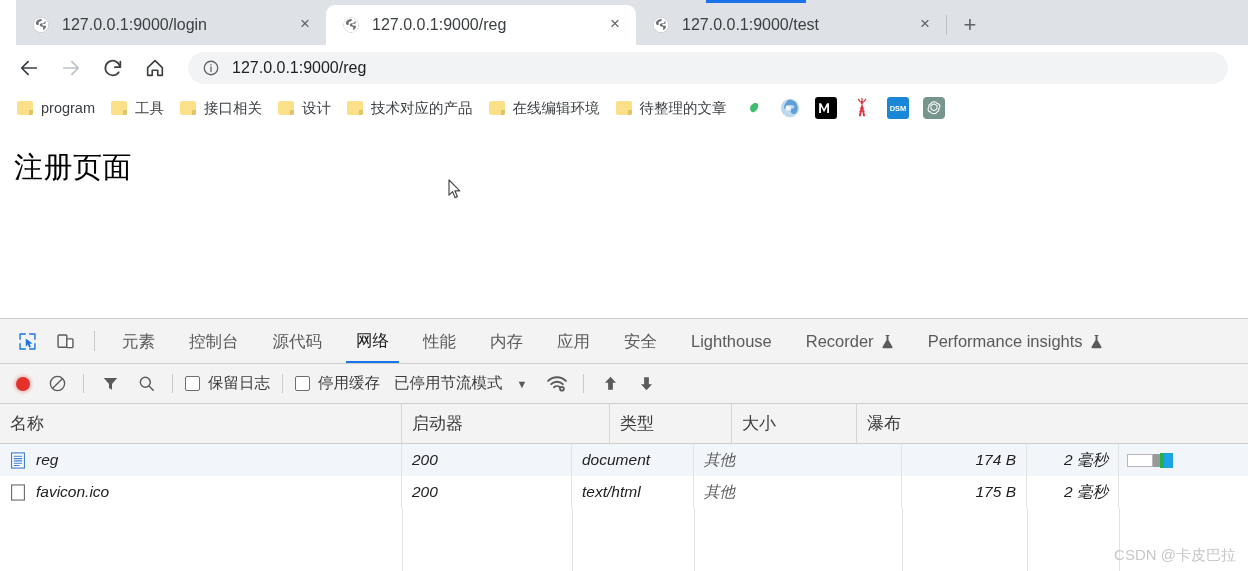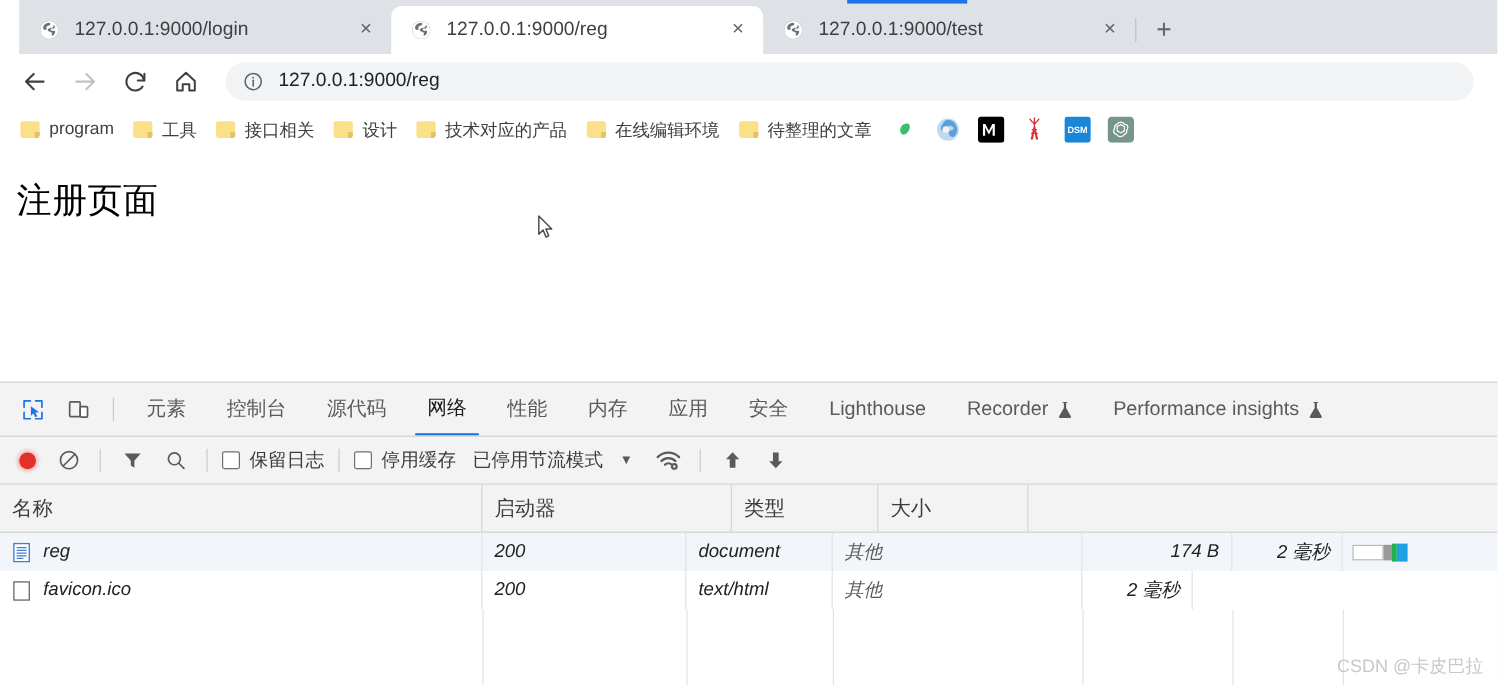--- a/index.html
+++ b/index.html
@@ -651,20 +651,21 @@
     </div>
   </div>
 
   <div class="net-table">
 
     <div class="net-header">
       <div class="th" style="width:402px">名称</div>
       <div class="th" style="width:208px">启动器</div>
       <div class="th" style="width:122px">类型</div>
       <div class="th" style="width:125px">大小</div>
+      <div class="th" style="width:129px;border-right:none">瀑布</div>
     </div>
 
     <div class="net-body">
 
       <div class="fill-rest"></div>
       <div class="grid-lines">
         <div class="vline" style="left:402px"></div>
         <div class="vline" style="left:572px"></div>
         <div class="vline" style="left:694px"></div>
         <div class="vline" style="left:902px"></div>
@@ -698,20 +699,21 @@
       <div class="net-row even" style="position:relative;z-index:5">
         <div class="td" style="width:402px">
           <svg class="row-icon" viewBox="0 0 16 18">
             <rect x="1.2" y="1" width="13.6" height="16" fill="#ffffff" stroke="#6e6e6e" stroke-width="1.2"></rect>
           </svg>
           <span>favicon.ico</span>
         </div>
         <div class="td" style="width:170px">200</div>
         <div class="td" style="width:122px">text/html</div>
         <div class="td dim" style="width:208px">其他</div>
+        <div class="td num" style="width:125px">175 B</div>
         <div class="td num" style="width:92px">2 毫秒</div>
         <div class="td" style="width:129px;border-right:none"></div>
       </div>
 
     </div>
 
     <div class="watermark">CSDN @卡皮巴拉</div>
   </div>
 </div>
 

